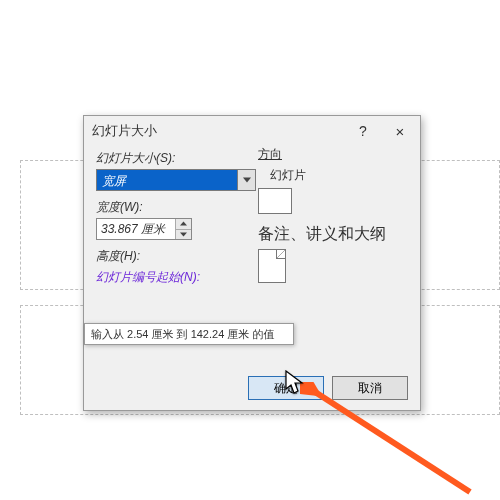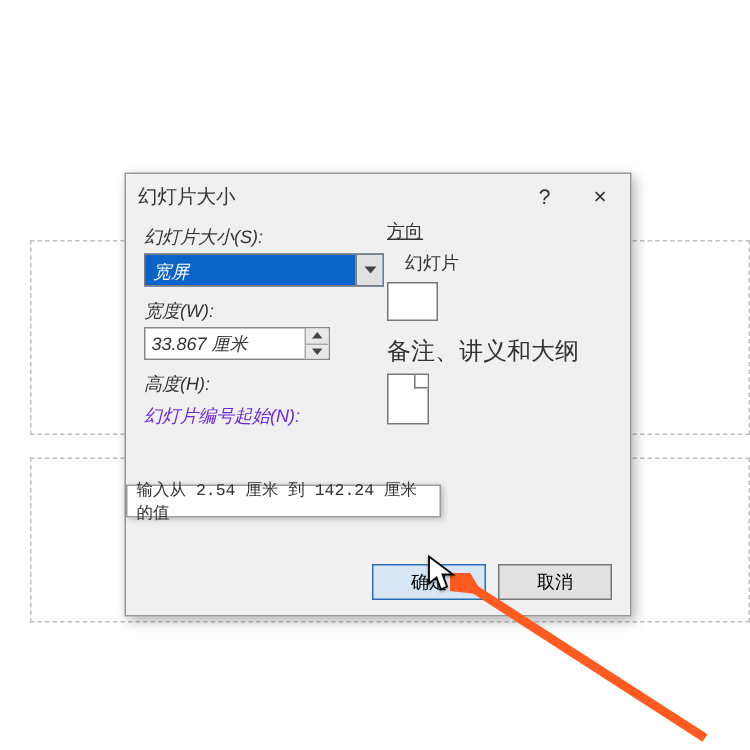--- a/index.html
+++ b/index.html
@@ -20,36 +20,36 @@
   .dlg .title .spacer { flex:1; }
   .dlg .title .help { width: 34px; text-align:center; font-size:14px; color:#333;}
   .dlg .title .close { width: 40px; text-align:center; font-size:15px; color:#333;}
   .content { padding: 0 12px; font-size: 12px; color:#333; display:flex; gap:0; }
   .col-left { width: 160px; font-style: italic; }
   .col-right { flex:1; padding-left: 2px;}
   .lbl { margin: 4px 0 2px; }
   .combo { height: 22px; border: 1px solid #7a7a7a; background: #0a63c9; color:#fff; display:flex; align-items:flex-end; padding: 0 5px; position: relative;}
   .combo .arr { position:absolute; right:0; top:0; width:18px; height:100%; background:#e1e1e1; border-left:1px solid #7a7a7a; display:flex; align-items:center; justify-content:center;}
   .arr svg{width:8px;height:6px;fill:#444;}
-  .spin { height: 22px; width: 124px; border: 1px solid #888; background:#fff; display:flex; align-items:center; padding:0 4px; position:relative; margin-bottom: 8px;}
+  .spin { height: 22px; width: 96px; border: 1px solid #888; background:#fff; display:flex; align-items:center; padding:0 4px; position:relative; margin-bottom: 8px;}
   .spin .ud { position:absolute; right:0; top:0; width:16px; height:100%; border-left:1px solid #aaa; display:flex; flex-direction:column;}
   .ud div{flex:1; display:flex;align-items:center;justify-content:center;background:#e8e8e8;}
   .ud div+div{border-top:1px solid #aaa;}
   .ud svg{width:7px;height:5px;fill:#444;}
 
   .grp-title { font-size:12px; color:#333; margin-bottom:4px;text-decoration:underline;}
   .orient-row { display:flex; align-items:center; margin-bottom: 10px;}
   .page-icon { width:28px; height:34px; border:1px solid #777; background:#fff; margin-right:6px; position:relative;}
   .page-icon.dog::after{content:"";position:absolute;top:0;right:0;width:8px;height:8px;background:linear-gradient(135deg,#fff 48%, #aaa 50%, #fff 52%);border-left:1px solid #777;border-bottom:1px solid #777;}
   .radio-col { display:flex; flex-direction:column; gap:3px; }
   .radio { display:flex; align-items:center; gap:4px; font-size:12px;}
   .radio .r { width:11px;height:11px;border:1px solid #555;border-radius:50%; display:inline-flex;align-items:center;justify-content:center;}
   .radio .r.checked::after{content:"";width:5px;height:5px;background:#333;border-radius:50%;}
 
-  .tooltip { position:absolute; left: 0px; top: 207px; width:210px; height:22px; background:#fff; border:1px solid #9a9a9a; box-shadow:1px 1px 4px rgba(0,0,0,.25); font-size:11px; color:#333; display:flex;align-items:center; padding:0 6px; z-index:2;font-family:Liberation Mono, monospace;}
+  .tooltip { position:absolute; left: 0px; top: 207px; width:210px; height:22px; background:#fff; border:1px solid #9a9a9a; box-shadow:1px 1px 4px rgba(0,0,0,.25); font-size:11px; color:#333; display:flex;align-items:center; padding:0 6px; z-index:2;}
 
   .btnbar { position:absolute; bottom:10px; right:12px; display:flex; gap:8px;}
   .btn { width:76px; height:24px; border:1px solid #777; background:#e1e1e1; font-size:12px; display:flex;align-items:center;justify-content:center;}
   .btn.primary { background:#d8e7f5; border-color:#2a6fb5;}
 
   .cursor { position:absolute; left:285px; top:370px; z-index:5;}
   .cursor svg{width:20px;height:26px;filter:drop-shadow(0 1px 1px rgba(0,0,0,.4));}
 
   .arrow { position:absolute; left:300px; top:382px; width:180px; height:120px; z-index:4;}
   .arrow svg{width:100%;height:100%;}

